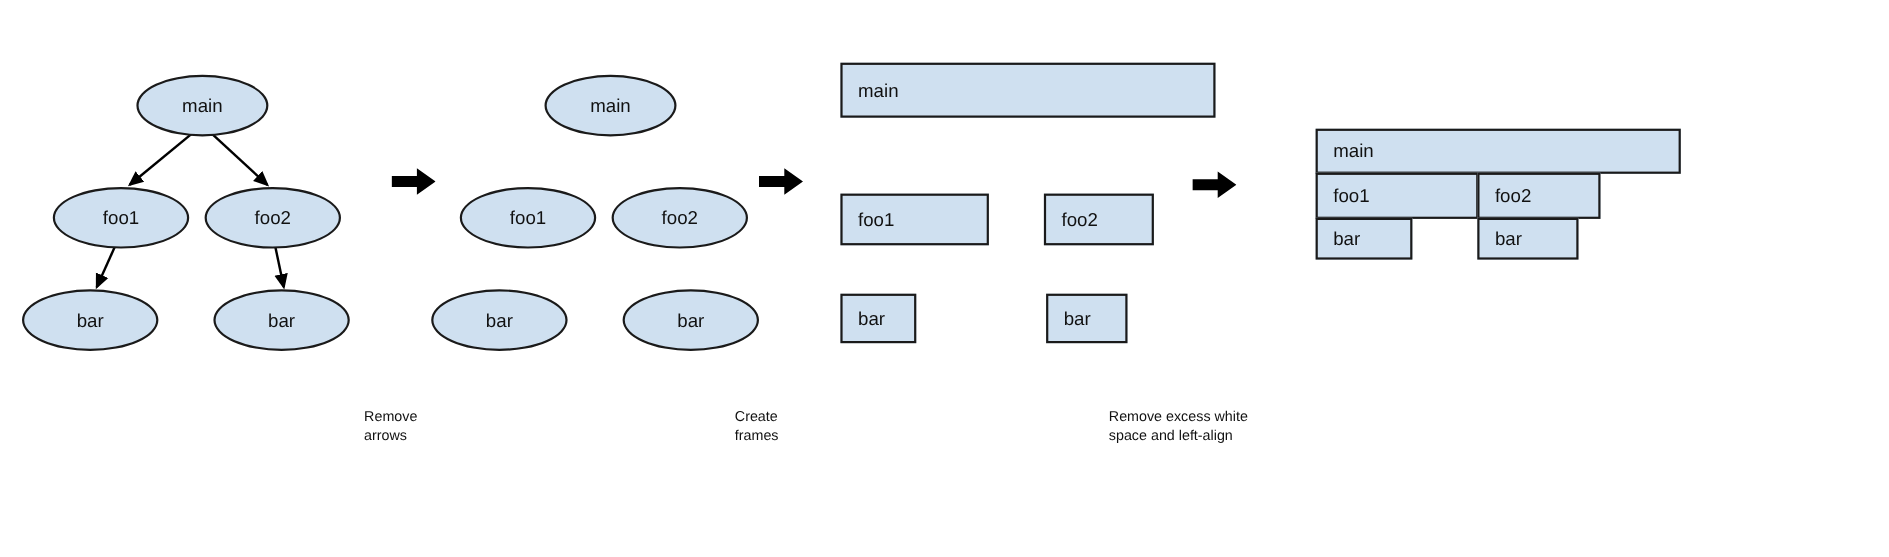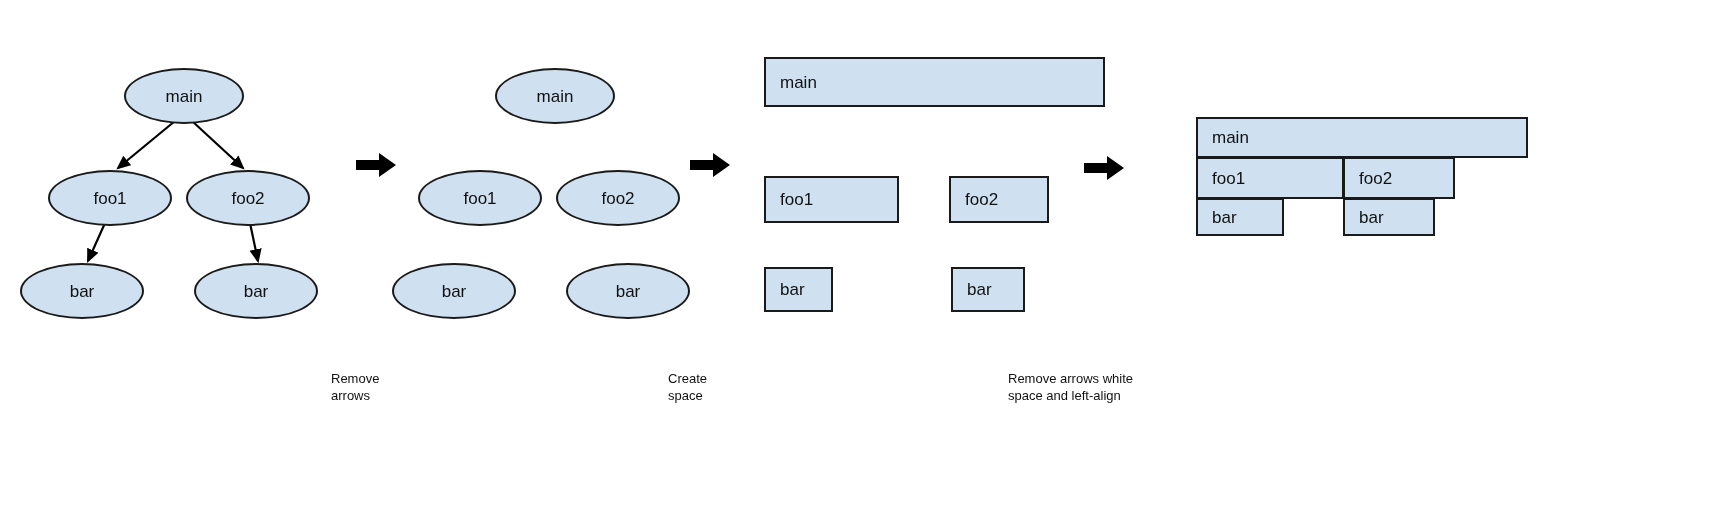--- a/index.html
+++ b/index.html
@@ -116,18 +116,18 @@
         </svg></div>
       <div class="step-arrow" style="left: 1084px; top: 155px;"><svg viewBox="0 0 40 26" xmlns="http://www.w3.org/2000/svg" width="40" height="26">
           <path d="M0,8 L23,8 L23,1 L40,13 L23,25 L23,18 L0,18 Z" fill="#000000"></path>
         </svg></div>
     </div>
 
   <div id="captions-root">
       <div class="caption" style="left: 331px; top: 370px; color: rgb(17, 17, 17);">Remove
 arrows</div>
       <div class="caption" style="left: 668px; top: 370px; color: rgb(17, 17, 17);">Create
-space</div>
-      <div class="caption" style="left: 1008px; top: 370px; color: rgb(17, 17, 17);">Remove arrows white
+frames</div>
+      <div class="caption" style="left: 1008px; top: 370px; color: rgb(17, 17, 17);">Remove excess white
 space and left-align</div>
     </div>
 
 </div>
 
 </body></html>

